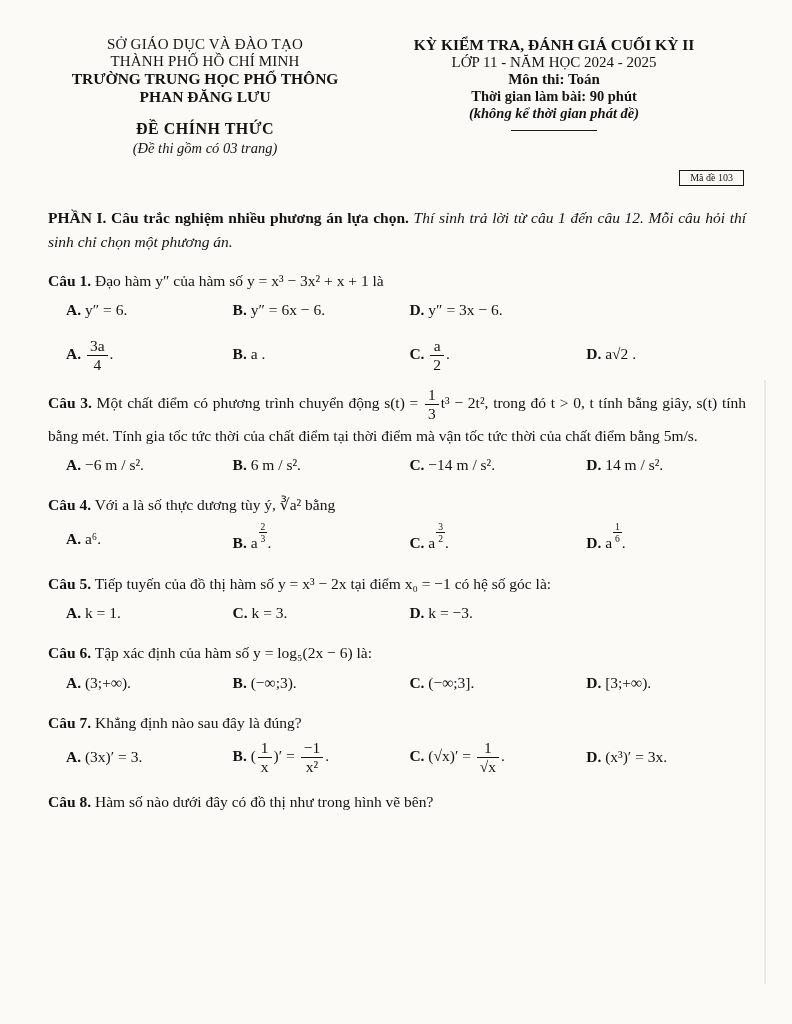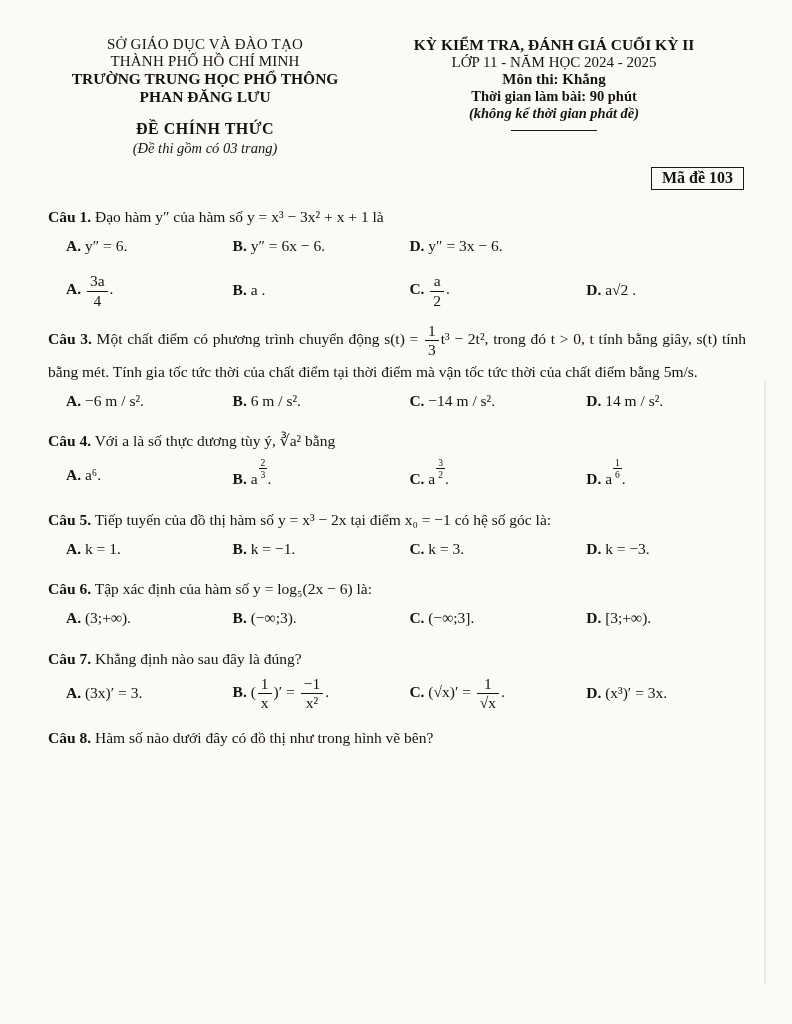--- a/index.html
+++ b/index.html
@@ -22,21 +22,21 @@
   .h-left .l3, .h-left .l4 { font-weight:bold; font-size:15.5px; }
   .h-left .exam { font-weight:bold; font-size:16px; margin-top:14px; letter-spacing:0.5px; }
   .h-left .note { font-style:italic; font-size:14.5px; margin-top:2px; }
   .h-right .r1 { font-weight:bold; font-size:15.5px; }
   .h-right .r2 { font-weight:normal; font-size:15px; }
   .h-right .r3 { font-weight:bold; font-size:15px; }
   .h-right .r4 { font-weight:bold; font-size:14.5px; }
   .h-right .r5 { font-weight:bold; font-style:italic; font-size:14.5px; }
   .h-right .rule { width:86px; border-top:1.7px solid #1b1916; margin:8px auto 0; height:0; }
   .code-row { text-align:right; margin:10px 2px 0 0; }
-  .codebox { display:inline-block; border:1.7px solid #1b1916; padding:1px 10px 2px; font-weight:bold; font-size:16px; }
+  .codebox { display:inline-block; border:1.7px solid #1b1916; padding:1px 10px 2px; font-weight:normal; font-size:10px; }
 
   
   .part { margin:20px 0 2px; line-height:1.55; text-align:justify; }
   .part b { font-size:15.5px; }
   .part .sub { font-style:italic; }
 
   .question { margin-top:13px; }
   .stem { margin:0 0 3px; line-height:1.75; text-align:justify; }
   .qlabel { font-weight:bold; }
   .opts { display:grid; grid-template-columns:24.5% 26% 26% 23.5%; margin:3px 0 0 18px; align-items:center; line-height:1.7; }
@@ -63,30 +63,33 @@
       <div class="l1">SỞ GIÁO DỤC VÀ ĐÀO TẠO</div>
       <div class="l2">THÀNH PHỐ HỒ CHÍ MINH</div>
       <div class="l3">TRƯỜNG TRUNG HỌC PHỔ THÔNG</div>
       <div class="l4">PHAN ĐĂNG LƯU</div>
       <div class="exam">ĐỀ CHÍNH THỨC</div>
       <div class="note">(Đề thi gồm có 03 trang)</div>
     </div>
     <div class="h-right">
       <div class="r1">KỲ KIỂM TRA, ĐÁNH GIÁ CUỐI KỲ II</div>
       <div class="r2">LỚP 11 - NĂM HỌC 2024 - 2025</div>
-      <div class="r3">Môn thi: Khẳng</div>
+      <div class="r3">Môn thi: Toán</div>
       <div class="r4">Thời gian làm bài: 90 phút</div>
       <div class="r5">(không kể thời gian phát đề)</div>
       <div class="rule"></div>
     </div>
   </div>
   <div class="code-row">
     <span class="codebox">Mã đề 103</span>
   </div>
 
+  <p class="part">
+    <b>PHẦN I. Câu trắc nghiệm nhiều phương án lựa chọn.</b><span class="sub"> Thí sinh trả lời từ câu 1 đến câu 12. Mỗi câu hỏi thí sinh chỉ chọn một phương án.</span>
+  </p>
 
   <div class="question">
     <p class="stem"><b class="qlabel">Câu 1.</b><span> Đạo hàm y″ của hàm số y = x³ − 3x² + x + 1 là</span></p>
     <div class="opts">
       <span class="opt"><b>A.</b><span> y″ = 6.</span></span>
       <span class="opt"><b>B.</b><span> y″ = 6x − 6.</span></span>
       <span class="opt"><b>D.</b><span> y″ = 3x − 6.</span></span>
     </div>
   </div>
 
@@ -116,21 +119,20 @@
       <span class="opt"><b>B.</b><span> a</span><span class="efrac"><span class="num">2</span><span class="den">3</span></span><span>.</span></span>
       <span class="opt"><b>C.</b><span> a</span><span class="efrac"><span class="num">3</span><span class="den">2</span></span><span>.</span></span>
       <span class="opt"><b>D.</b><span> a</span><span class="efrac"><span class="num">1</span><span class="den">6</span></span><span>.</span></span>
     </div>
   </div>
 
   <div class="question">
     <p class="stem"><b class="qlabel">Câu 5.</b><span> Tiếp tuyến của đồ thị hàm số y = x³ − 2x tại điểm x₀ = −1 có hệ số góc là:</span></p>
     <div class="opts">
       <span class="opt"><b>A.</b><span> k = 1.</span></span>
-      <span class="opt"><b>B.</b><span> k = −1.</span></span>
       <span class="opt"><b>C.</b><span> k = 3.</span></span>
       <span class="opt"><b>D.</b><span> k = −3.</span></span>
     </div>
   </div>
 
   <div class="question">
     <p class="stem"><b class="qlabel">Câu 6.</b><span> Tập xác định của hàm số y = log₅(2x − 6) là:</span></p>
     <div class="opts">
       <span class="opt"><b>A.</b><span> (3;+∞).</span></span>
       <span class="opt"><b>B.</b><span> (−∞;3).</span></span>

